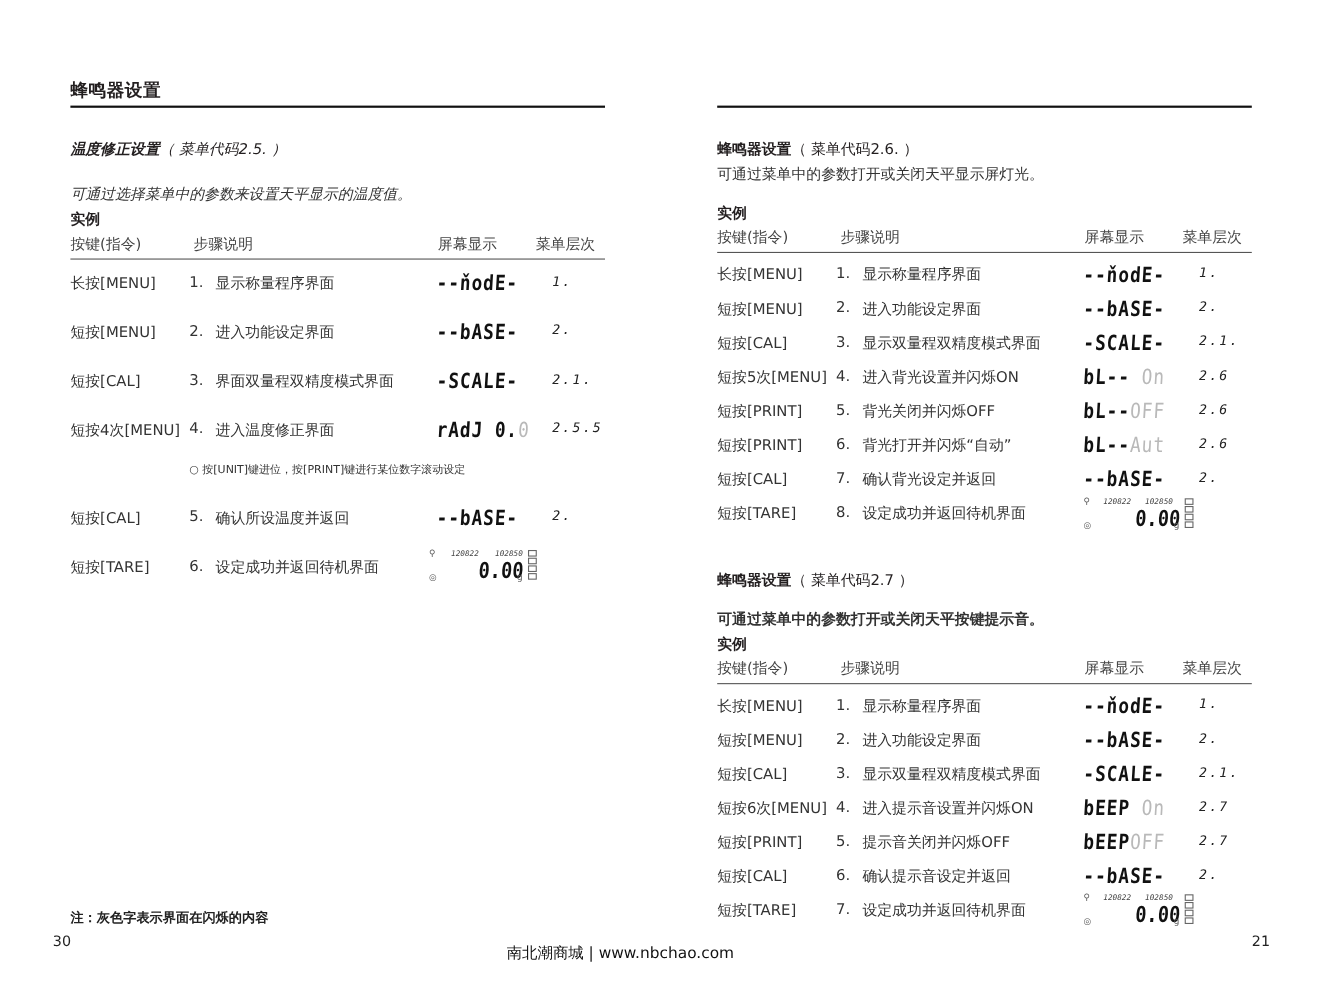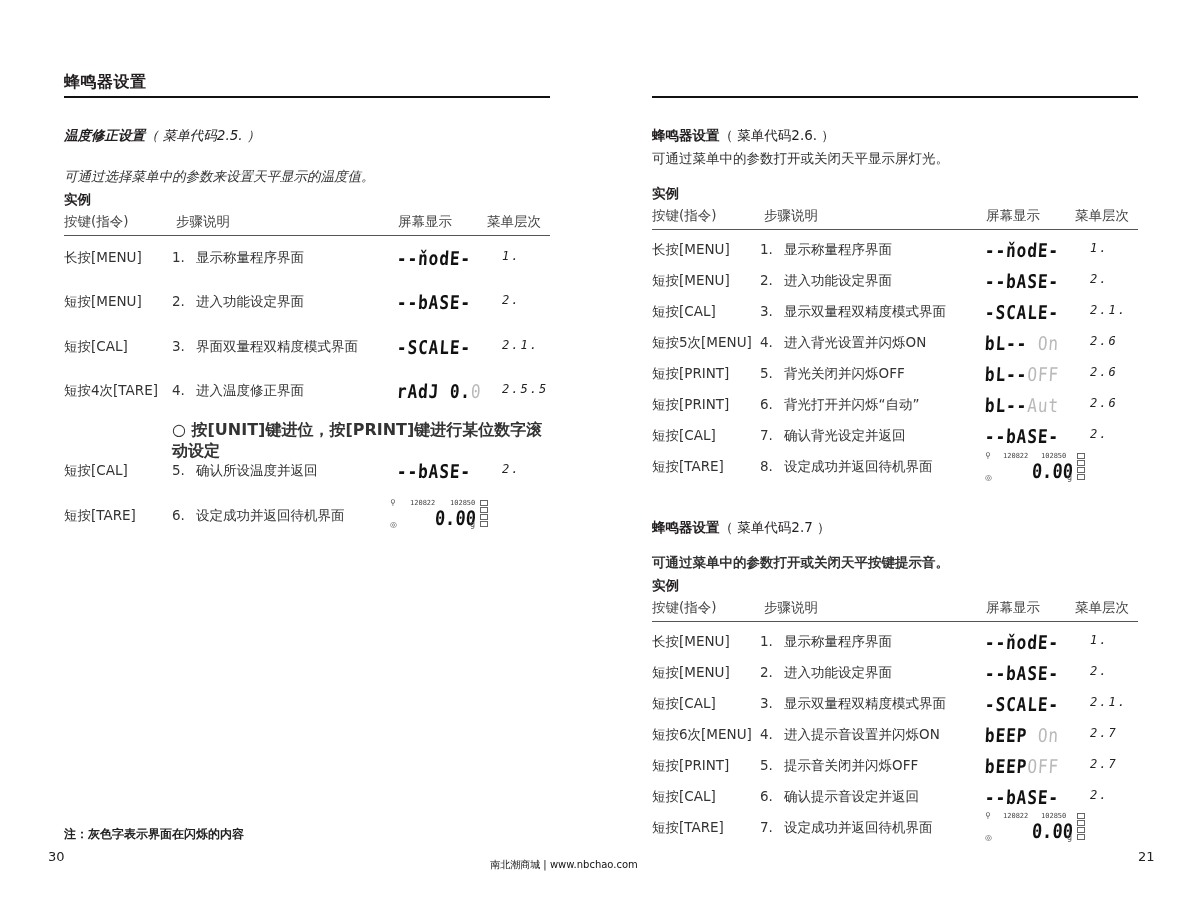--- a/index.html
+++ b/index.html
@@ -43,30 +43,30 @@
     color: #111; transform: scaleX(0.85) skewX(-4deg); transform-origin: left center;
     display: inline-block; line-height: 24px;
   }
   .lcd .dim { color: #b9b9b9; font-weight: normal; }
   .lvl {
     font-family: "DejaVu Sans Mono", "Liberation Mono", monospace;
     font-size: 12px; font-style: italic; color: #222; letter-spacing: 2px;
   }
 
   .standby { position: absolute; width: 100px; height: 34px; }
-  .standby .tiny { position: absolute; font-family: "DejaVu Sans Mono", monospace; font-size: 7px; color: #444; }
+  .standby .tiny { position: absolute; font-family: "DejaVu Sans Mono", monospace; font-size: 7px; color: #444; font-style: italic; }
   .standby .big { position: absolute; font-family: "DejaVu Sans Mono", monospace; font-size: 20px; font-weight: bold; letter-spacing: 0px; transform: scaleX(0.85) skewX(-5deg); transform-origin: left center; color: #111; }
   .standby .icons { position: absolute; width: 7px; }
   .standby .icons i { display: block; width: 6px; height: 4px; border: 1px solid #666; margin-bottom: 1px; }
   .standby .sym { position: absolute; font-size: 8px; color: #555; }
 
-  .note-hint { position: absolute; font-size: 16px; color: #333; font-weight: bold; }
+  .note-hint { position: absolute; font-size: 10px; color: #333; }
   .footnote { position: absolute; left: 64px; top: 826px; font-size: 12px; font-weight: bold; color: #222; }
   .page-num { position: absolute; font-size: 13px; color: #222; }
-  .footer-brand { position: absolute; left: 0; width: 1128px; top: 858px; text-align: center; font-size: 10px; color: #111; }
+  .footer-brand { position: absolute; left: 0; width: 1128px; top: 858px; text-align: center; font-size: 14px; color: #111; }
 </style>
 </head>
 <body>
 
 <div class="page left">
   <div class="chapter-title">蜂鸣器设置</div>
   <div class="rule-thick"></div>
 
   <div class="section-title" style="top:127px;left:0;font-style:italic;">
     <span class="bold">温度修正设置</span><span>（ 菜单代码2.5. ）</span>
@@ -96,21 +96,21 @@
     <span class="c-lvl lvl">2.</span>
   </div>
   <div class="row" style="top:335px">
     <span class="c-key">短按[CAL]</span>
     <span class="c-num">3.</span>
     <span class="c-desc">界面双量程双精度模式界面</span>
     <span class="c-lcd"><span class="lcd"><span>-SCALE-</span><span class="dim"></span></span></span>
     <span class="c-lvl lvl">2.1.</span>
   </div>
   <div class="row" style="top:379px">
-    <span class="c-key">短按4次[TARE]</span>
+    <span class="c-key">短按4次[MENU]</span>
     <span class="c-num">4.</span>
     <span class="c-desc">进入温度修正界面</span>
     <span class="c-lcd"><span class="lcd"><span>rAdJ 0.</span><span class="dim">0</span></span></span>
     <span class="c-lvl lvl">2.5.5</span>
   </div>
 
   <div class="note-hint" style="top:420px;left:108px;">○ 按[UNIT]键进位，按[PRINT]键进行某位数字滚动设定</div>
 
   <div class="row" style="top:459px">
     <span class="c-key">短按[CAL]</span>

